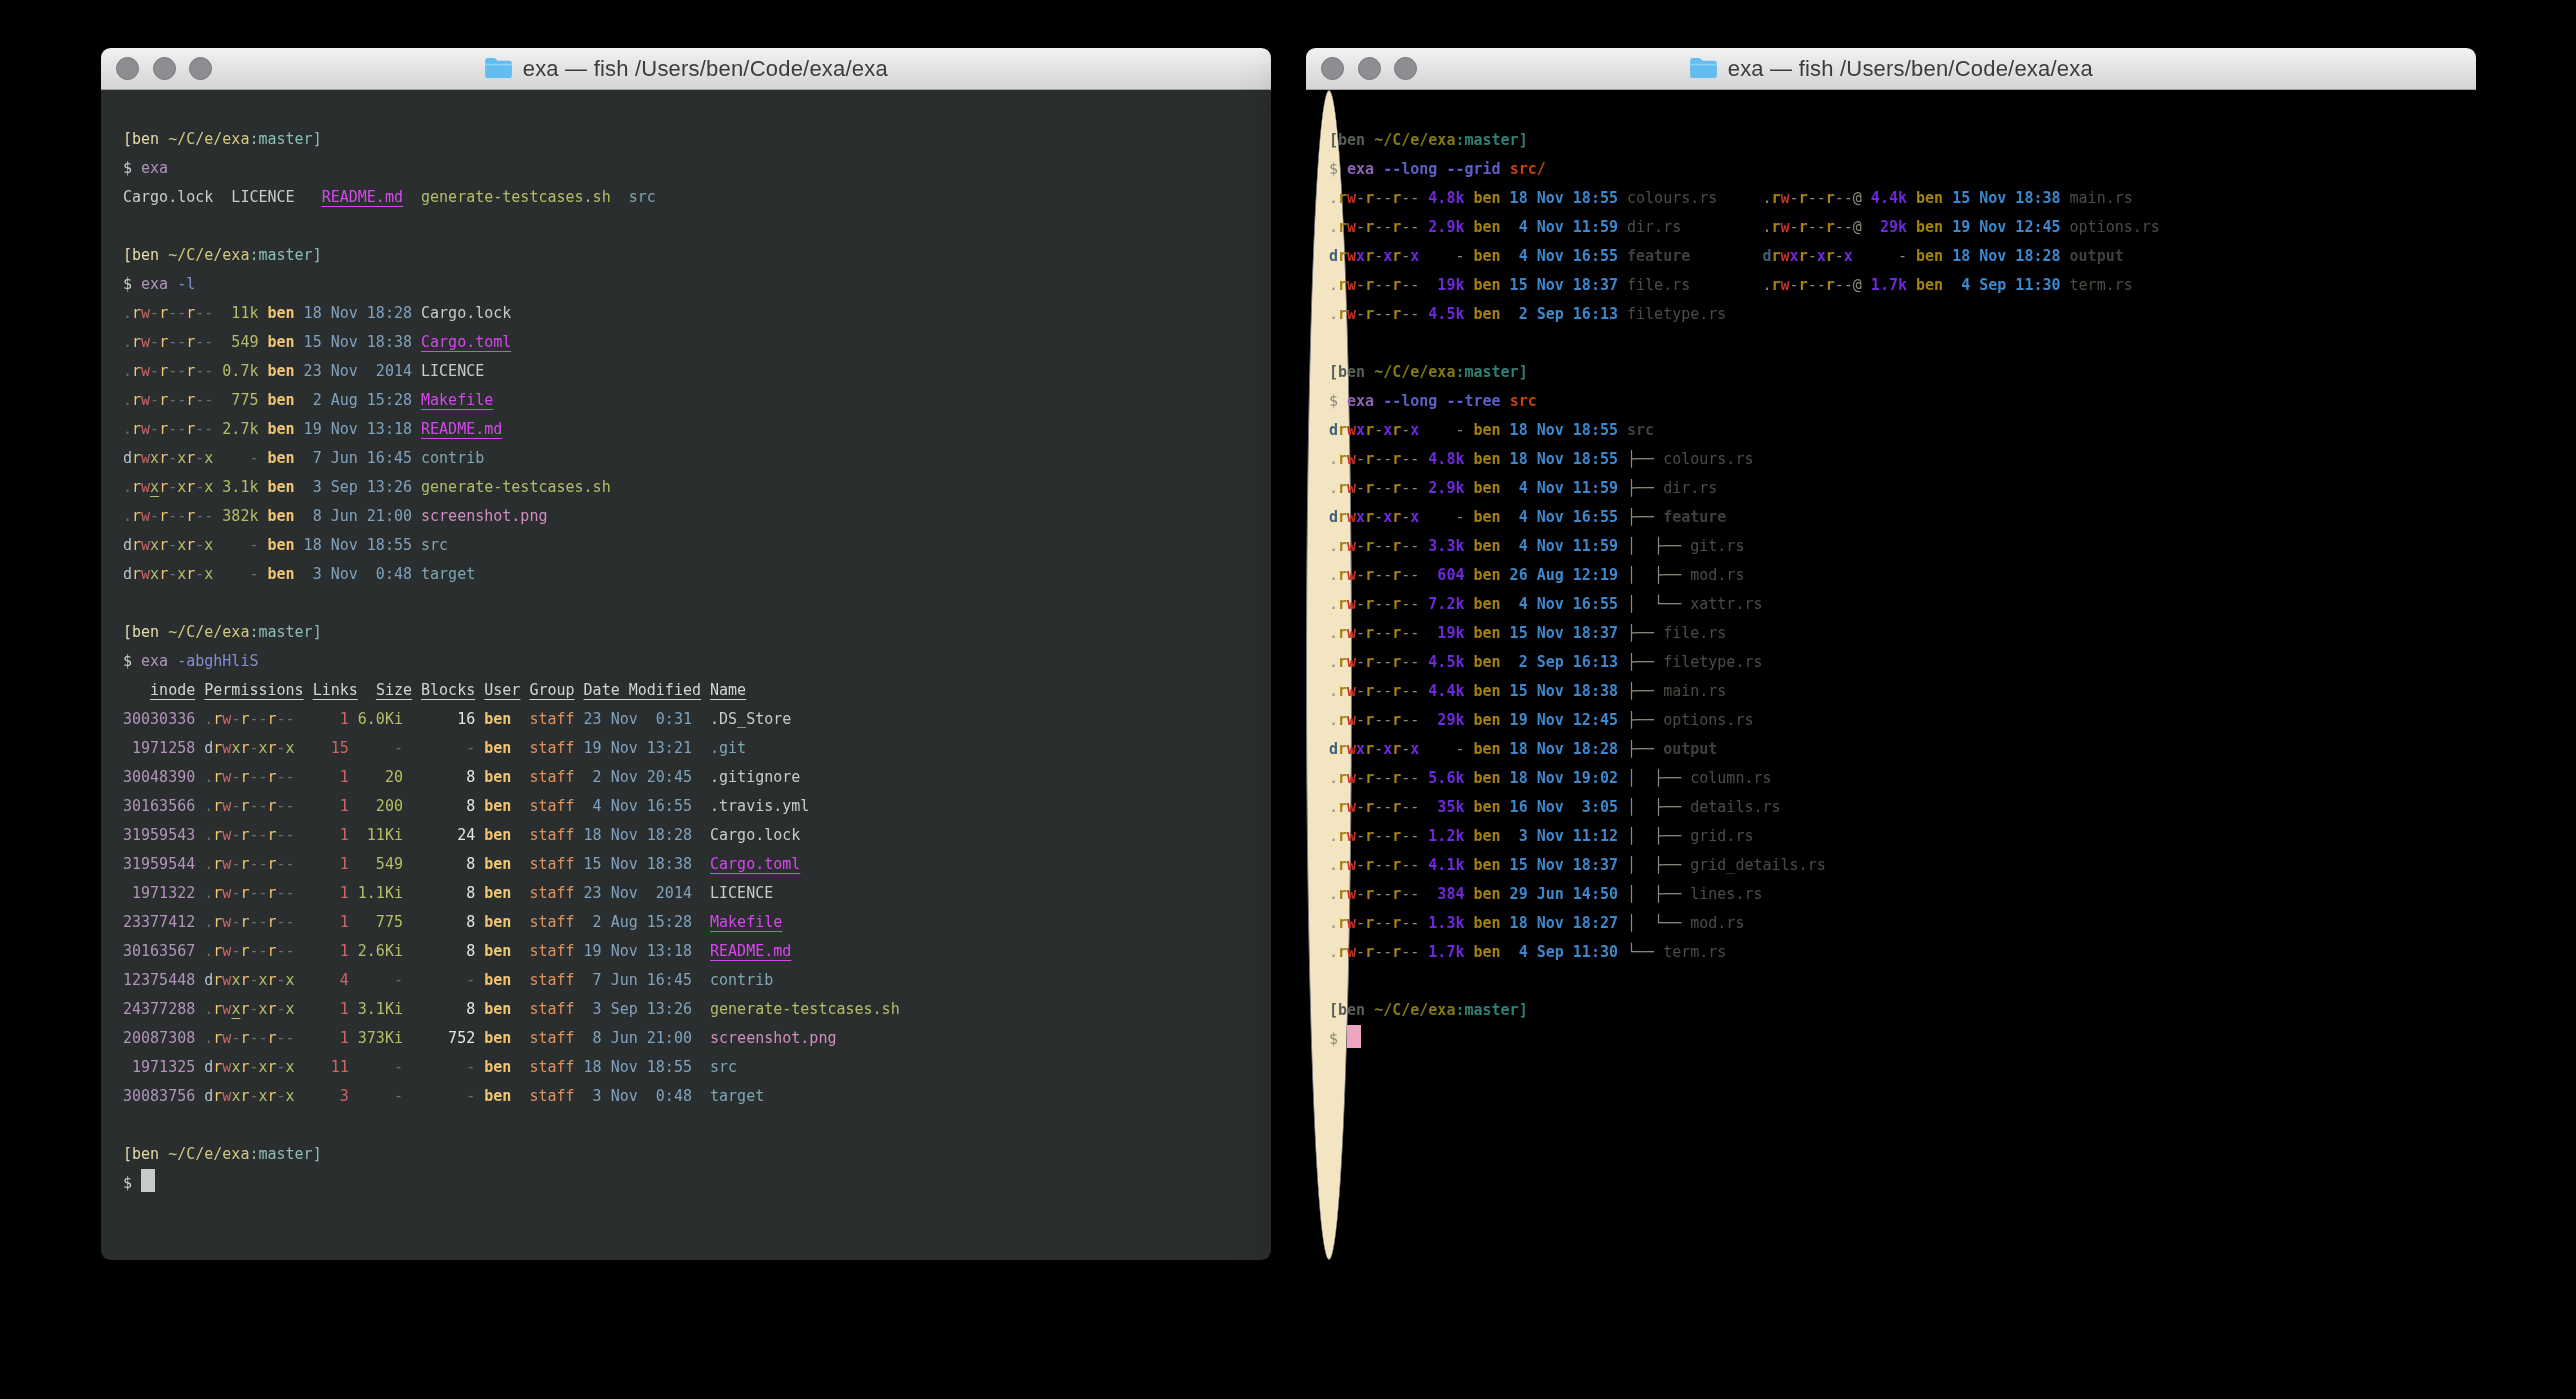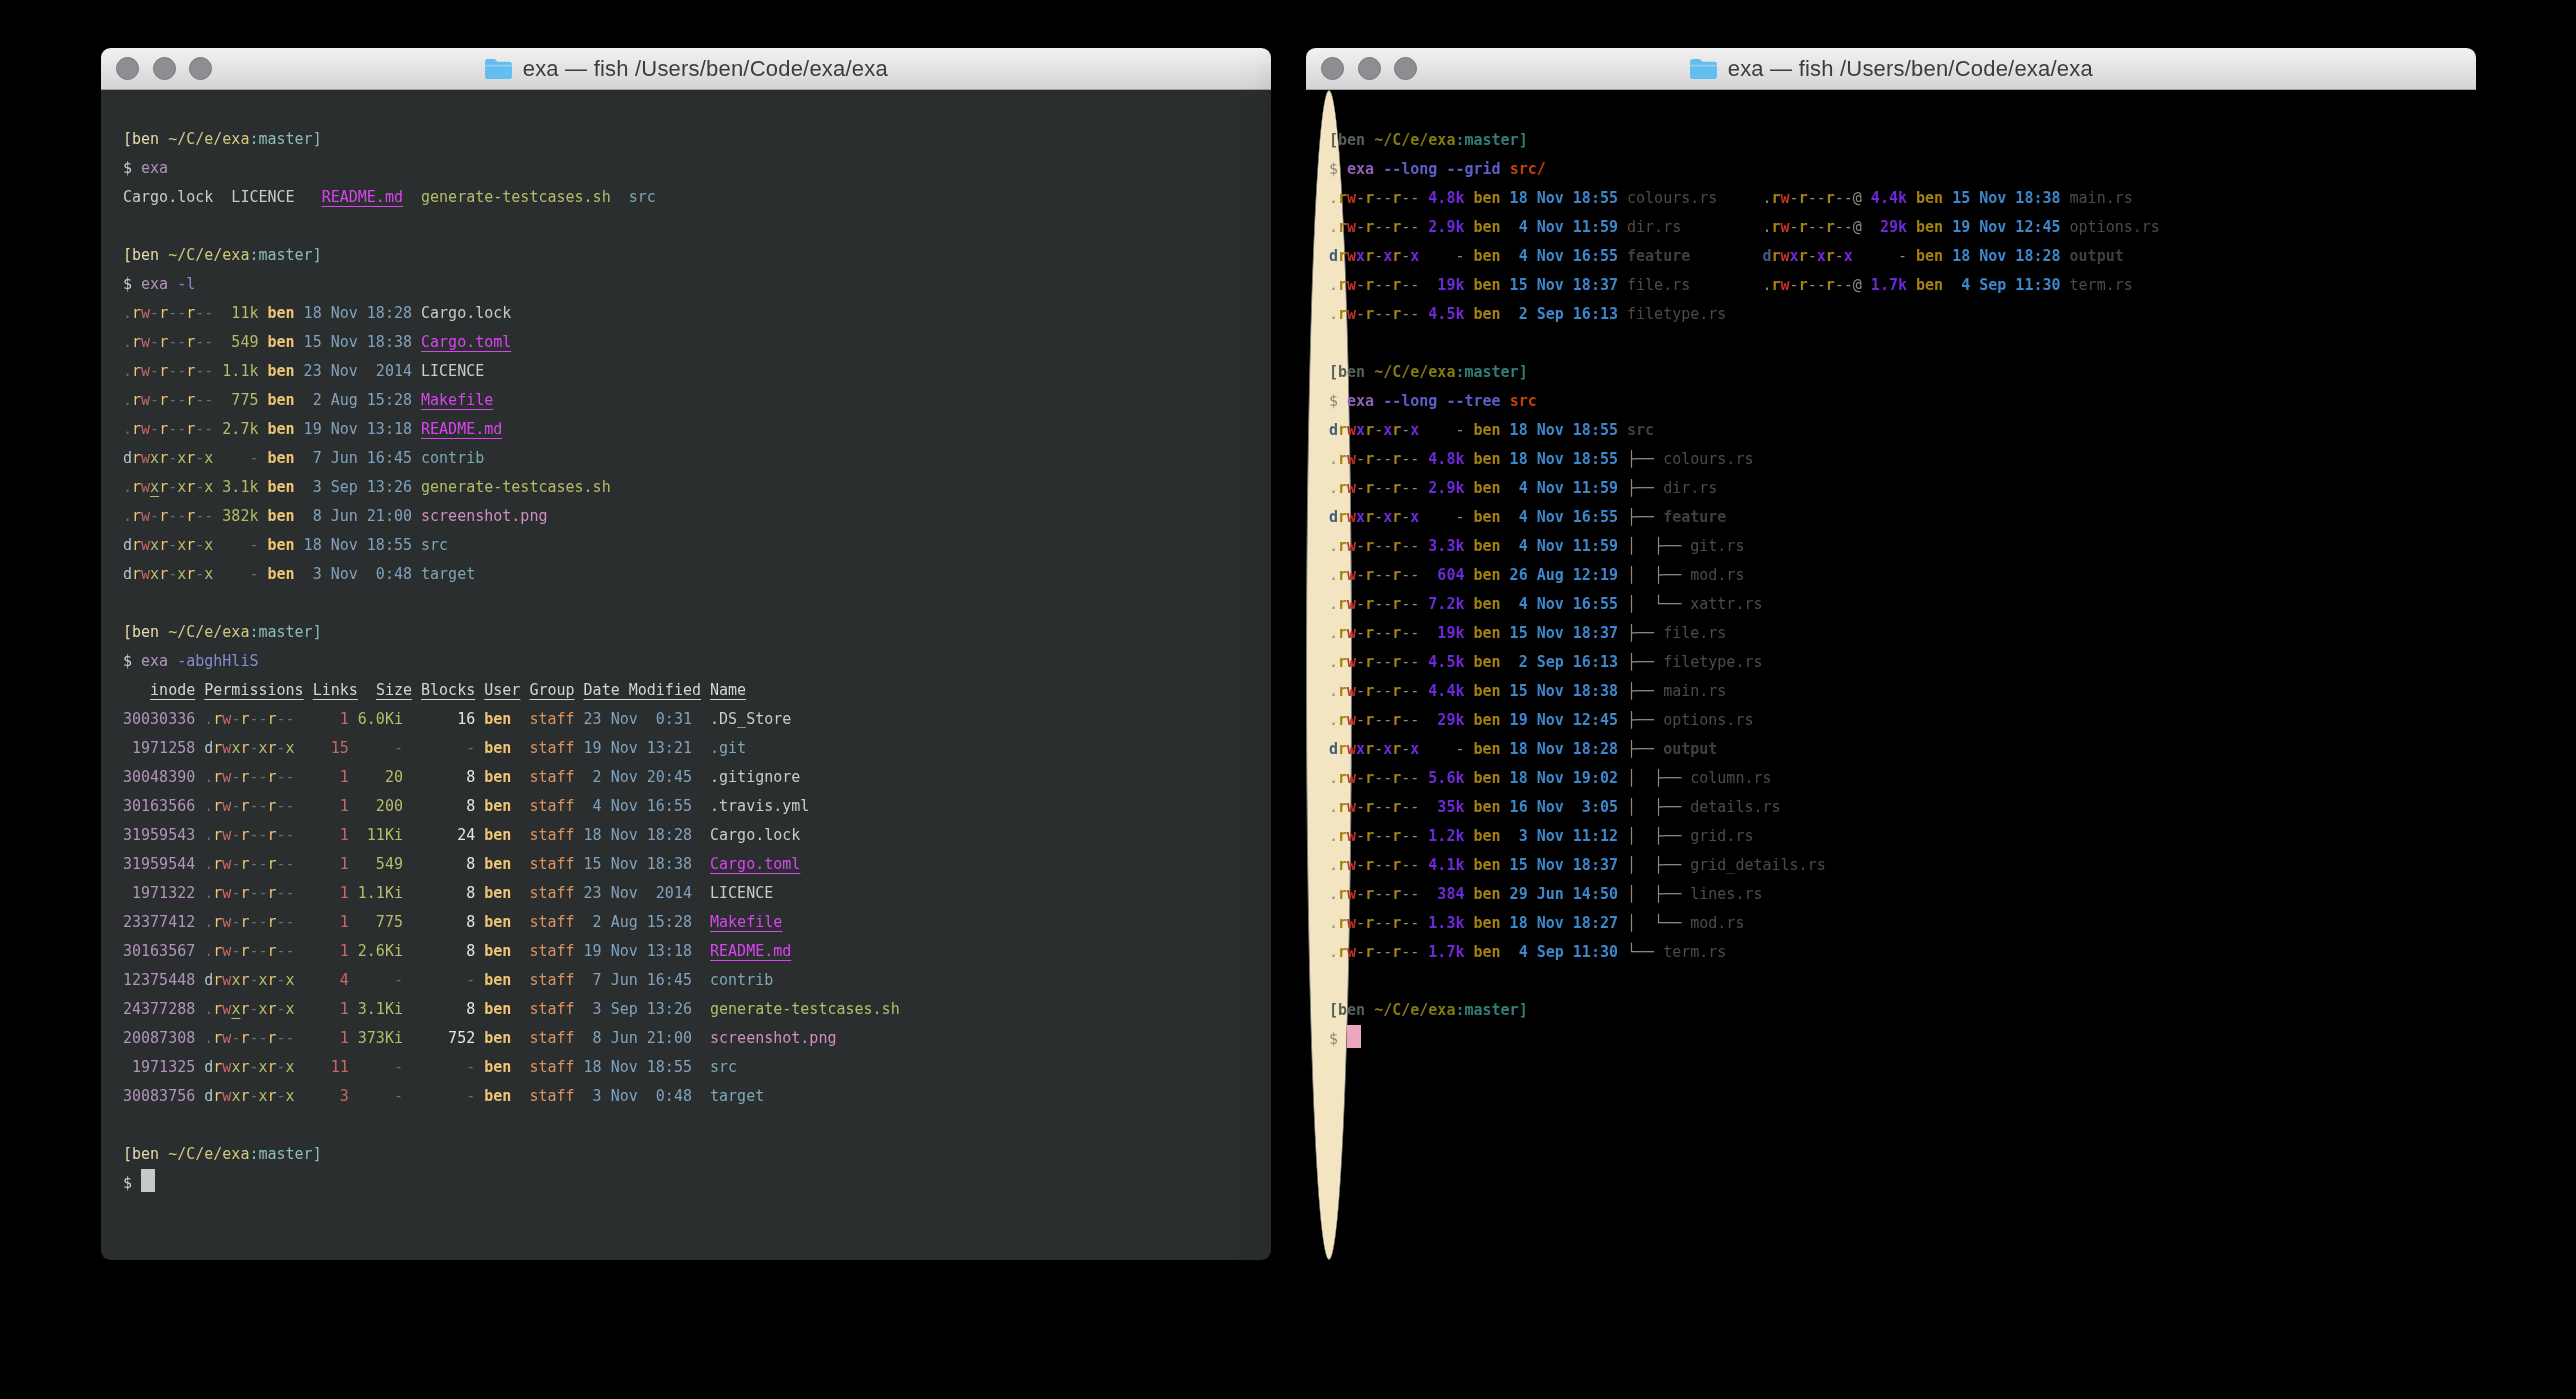--- a/index.html
+++ b/index.html
@@ -20,21 +20,21 @@
     background:linear-gradient(#f2f2f2, #d4d4d4);
     border-bottom:1px solid #9f9f9f;
     display:flex; align-items:center; justify-content:center;
   }
   .lights { position:absolute; left:15.3px; top:0; height:100%; display:flex; align-items:center; gap:13.4px; }
   .light {
     width:23px; height:23px; border-radius:50%;
     background:#8e8e92; border:1px solid #77777c;
   }
   .titletext {
-    display:flex; align-items:center; gap:9.6px;
+    display:flex; align-items:flex-start; gap:9.6px;
     color:#3c3c3c; font-size:22px; letter-spacing:0.2px;
   }
   .folder { width:29px; height:23px; display:inline-block; }
   .term {
     height:calc(100% - 42px);
     padding:35px 22px 0 22px;
     font-family:"DejaVu Sans Mono", monospace;
     font-size:15px; line-height:29px;
   }
   .term.dark  { background:#2a2e2f; color:#c9ccc8; }
@@ -104,21 +104,21 @@
   </div>
   <div class="term dark">
       <div class="tline"><span class="c-pb">[ben </span><span class="c-pp">~/C/e/exa</span><span class="c-pc">:master]</span></div>
       <div class="tline"><span class="c-fg">$ </span><span class="c-pur">exa</span></div>
       <div class="tline"><span class="c-fg">Cargo.lock  LICENCE   </span><span class="c-yelU">README.md</span><span class="c-fg">  </span><span class="c-grn">generate-testcases.sh</span><span class="c-fg">  </span><span class="c-dir">src</span></div>
       <div class="tline">&nbsp;</div>
       <div class="tline"><span class="c-pb">[ben </span><span class="c-pp">~/C/e/exa</span><span class="c-pc">:master]</span></div>
       <div class="tline"><span class="c-fg">$ </span><span class="c-pur">exa</span><span class="c-fg"> </span><span class="c-peri">-l</span></div>
       <div class="tline"><span class="c-gray">.</span><span class="c-yel">r</span><span class="c-red">w</span><span class="c-gray">-</span><span class="c-yel">r</span><span class="c-gray">--</span><span class="c-yel">r</span><span class="c-gray">--</span><span class="c-grn">  11k</span><span class="c-goldb"> ben</span><span class="c-blu"> 18 Nov 18:28</span><span class="c-fg"> Cargo.lock</span></div>
       <div class="tline"><span class="c-gray">.</span><span class="c-yel">r</span><span class="c-red">w</span><span class="c-gray">-</span><span class="c-yel">r</span><span class="c-gray">--</span><span class="c-yel">r</span><span class="c-gray">--</span><span class="c-grn">  549</span><span class="c-goldb"> ben</span><span class="c-blu"> 15 Nov 18:38</span><span class="c-fg"> </span><span class="c-yelU">Cargo.toml</span></div>
-      <div class="tline"><span class="c-gray">.</span><span class="c-yel">r</span><span class="c-red">w</span><span class="c-gray">-</span><span class="c-yel">r</span><span class="c-gray">--</span><span class="c-yel">r</span><span class="c-gray">--</span><span class="c-grn"> 1.1k</span><span class="c-goldb"> ben</span><span class="c-blu"> 23 Nov  2014</span><span class="c-fg"> LICENCE</span></div>
+      <div class="tline"><span class="c-gray">.</span><span class="c-yel">r</span><span class="c-red">w</span><span class="c-gray">-</span><span class="c-yel">r</span><span class="c-gray">--</span><span class="c-yel">r</span><span class="c-gray">--</span><span class="c-grn"> 0.7k</span><span class="c-goldb"> ben</span><span class="c-blu"> 23 Nov  2014</span><span class="c-fg"> LICENCE</span></div>
       <div class="tline"><span class="c-gray">.</span><span class="c-yel">r</span><span class="c-red">w</span><span class="c-gray">-</span><span class="c-yel">r</span><span class="c-gray">--</span><span class="c-yel">r</span><span class="c-gray">--</span><span class="c-grn">  775</span><span class="c-goldb"> ben</span><span class="c-blu">  2 Aug 15:28</span><span class="c-fg"> </span><span class="c-yelU">Makefile</span></div>
       <div class="tline"><span class="c-gray">.</span><span class="c-yel">r</span><span class="c-red">w</span><span class="c-gray">-</span><span class="c-yel">r</span><span class="c-gray">--</span><span class="c-yel">r</span><span class="c-gray">--</span><span class="c-grn"> 2.7k</span><span class="c-goldb"> ben</span><span class="c-blu"> 19 Nov 13:18</span><span class="c-fg"> </span><span class="c-yelU">README.md</span></div>
       <div class="tline"><span class="c-d">d</span><span class="c-yel">r</span><span class="c-red">w</span><span class="c-grn">x</span><span class="c-yel">r</span><span class="c-gray">-</span><span class="c-grn">x</span><span class="c-yel">r</span><span class="c-gray">-</span><span class="c-grn">x</span><span class="c-gray">    -</span><span class="c-goldb"> ben</span><span class="c-blu">  7 Jun 16:45</span><span class="c-dir"> contrib</span></div>
       <div class="tline"><span class="c-gray">.</span><span class="c-yel">r</span><span class="c-red">w</span><span class="c-grnU">x</span><span class="c-yel">r</span><span class="c-gray">-</span><span class="c-grn">x</span><span class="c-yel">r</span><span class="c-gray">-</span><span class="c-grn">x</span><span class="c-grn"> 3.1k</span><span class="c-goldb"> ben</span><span class="c-blu">  3 Sep 13:26</span><span class="c-grn"> generate-testcases.sh</span></div>
       <div class="tline"><span class="c-gray">.</span><span class="c-yel">r</span><span class="c-red">w</span><span class="c-gray">-</span><span class="c-yel">r</span><span class="c-gray">--</span><span class="c-yel">r</span><span class="c-gray">--</span><span class="c-grn"> 382k</span><span class="c-goldb"> ben</span><span class="c-blu">  8 Jun 21:00</span><span class="c-pink"> screenshot.png</span></div>
       <div class="tline"><span class="c-d">d</span><span class="c-yel">r</span><span class="c-red">w</span><span class="c-grn">x</span><span class="c-yel">r</span><span class="c-gray">-</span><span class="c-grn">x</span><span class="c-yel">r</span><span class="c-gray">-</span><span class="c-grn">x</span><span class="c-gray">    -</span><span class="c-goldb"> ben</span><span class="c-blu"> 18 Nov 18:55</span><span class="c-dir"> src</span></div>
       <div class="tline"><span class="c-d">d</span><span class="c-yel">r</span><span class="c-red">w</span><span class="c-grn">x</span><span class="c-yel">r</span><span class="c-gray">-</span><span class="c-grn">x</span><span class="c-yel">r</span><span class="c-gray">-</span><span class="c-grn">x</span><span class="c-gray">    -</span><span class="c-goldb"> ben</span><span class="c-blu">  3 Nov  0:48</span><span class="c-dir"> target</span></div>
       <div class="tline">&nbsp;</div>
       <div class="tline"><span class="c-pb">[ben </span><span class="c-pp">~/C/e/exa</span><span class="c-pc">:master]</span></div>
       <div class="tline"><span class="c-fg">$ </span><span class="c-pur">exa</span><span class="c-fg"> </span><span class="c-peri">-abghHliS</span></div>

